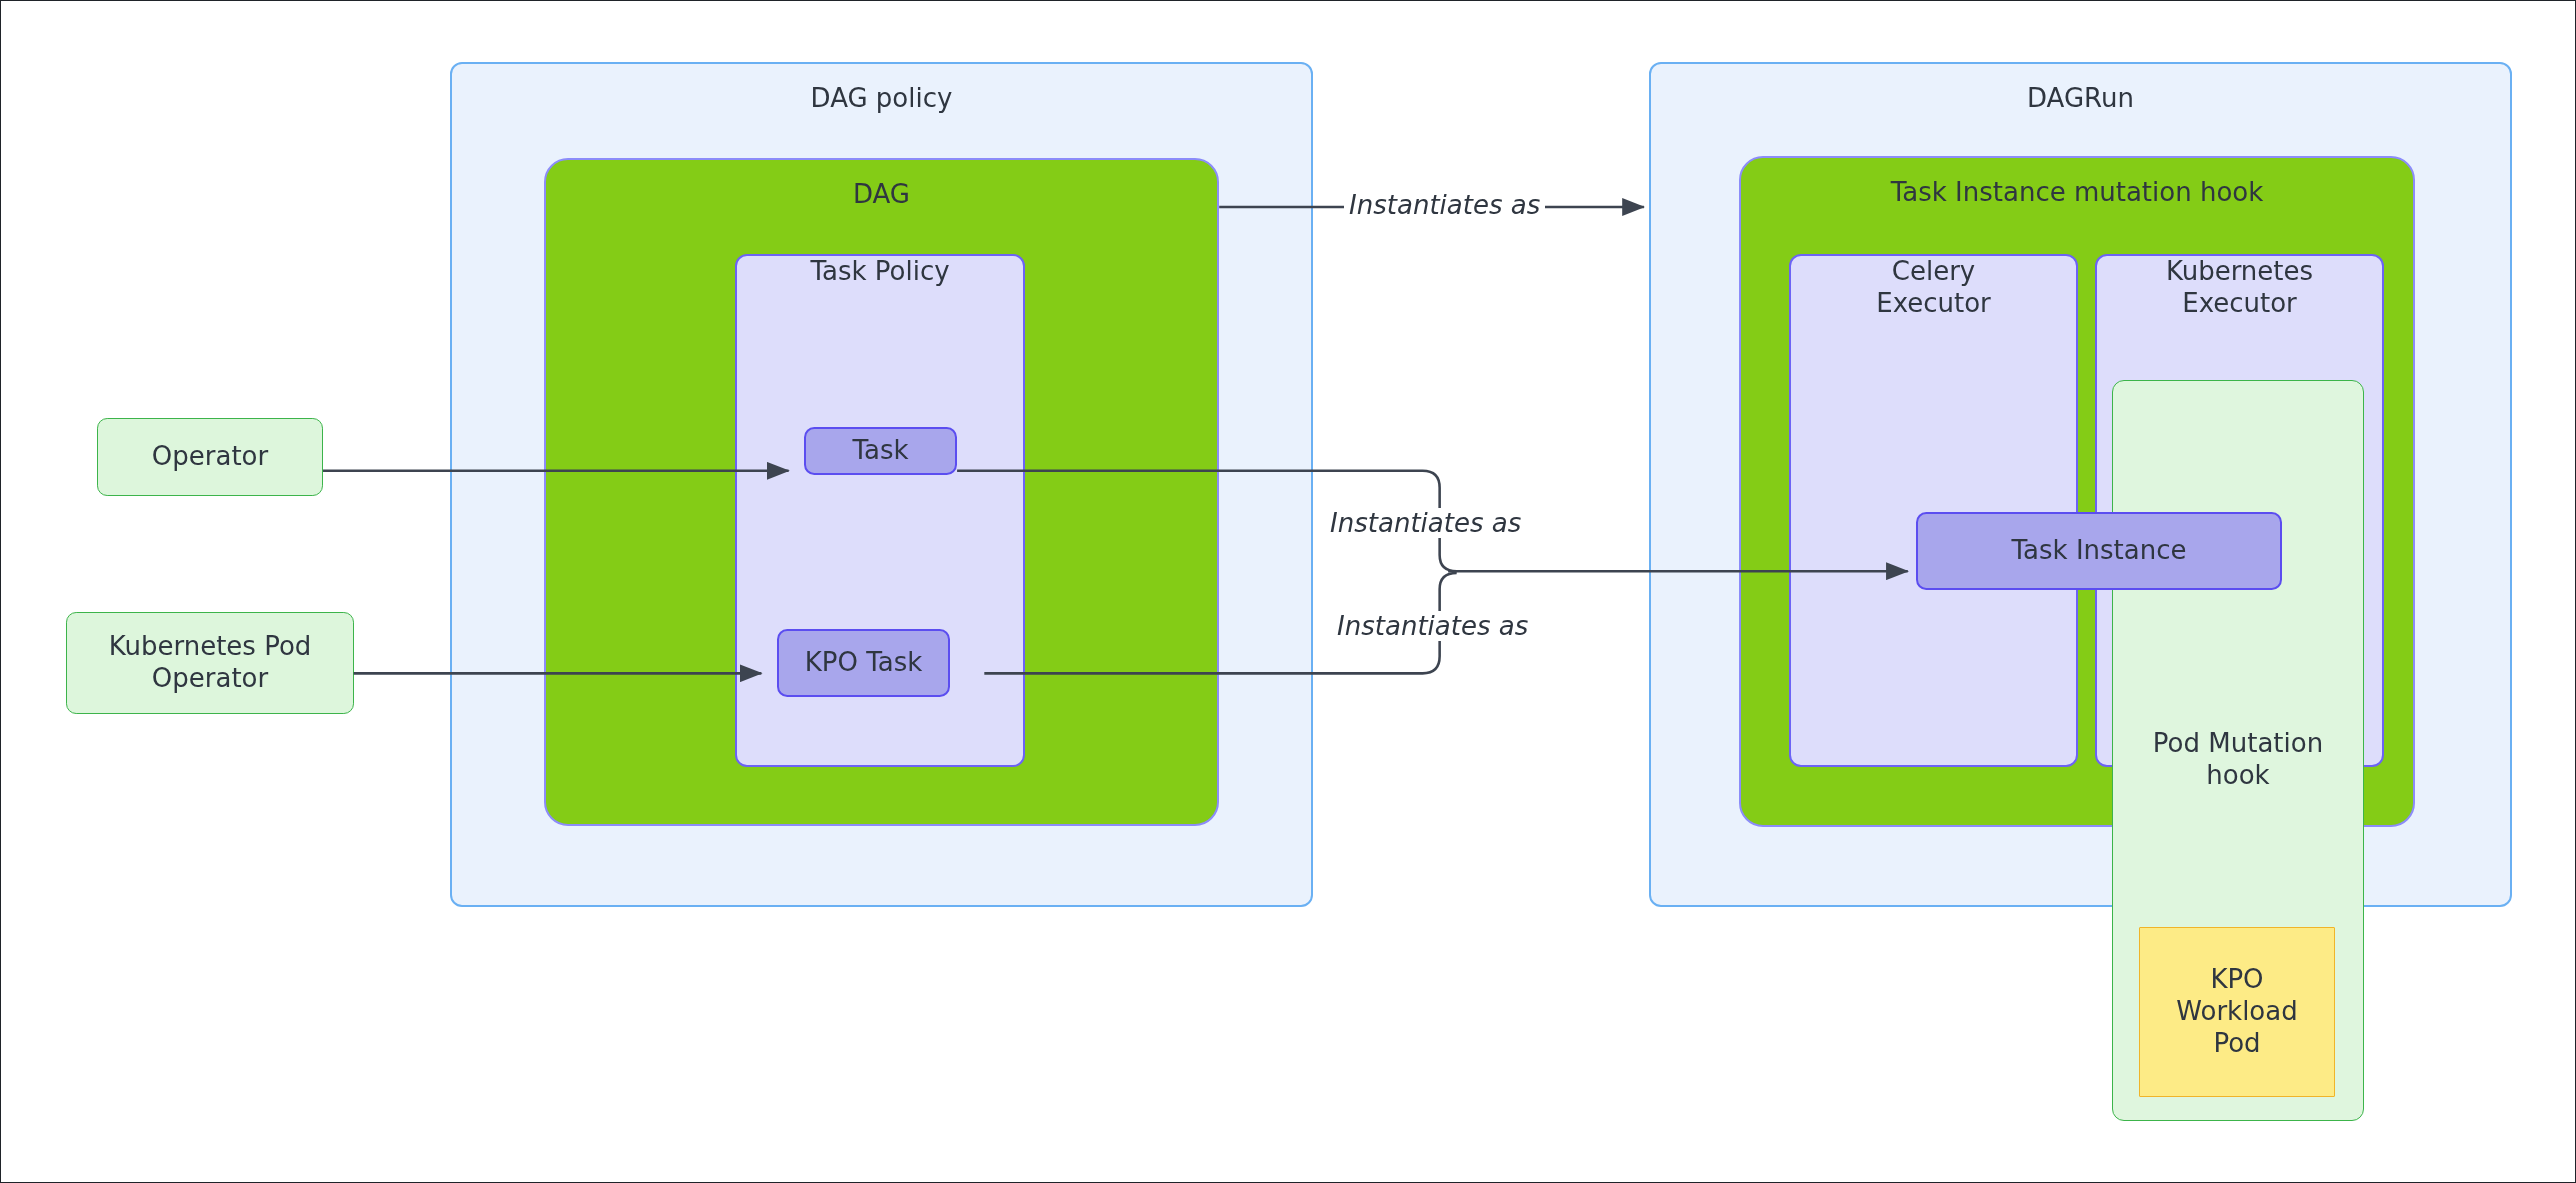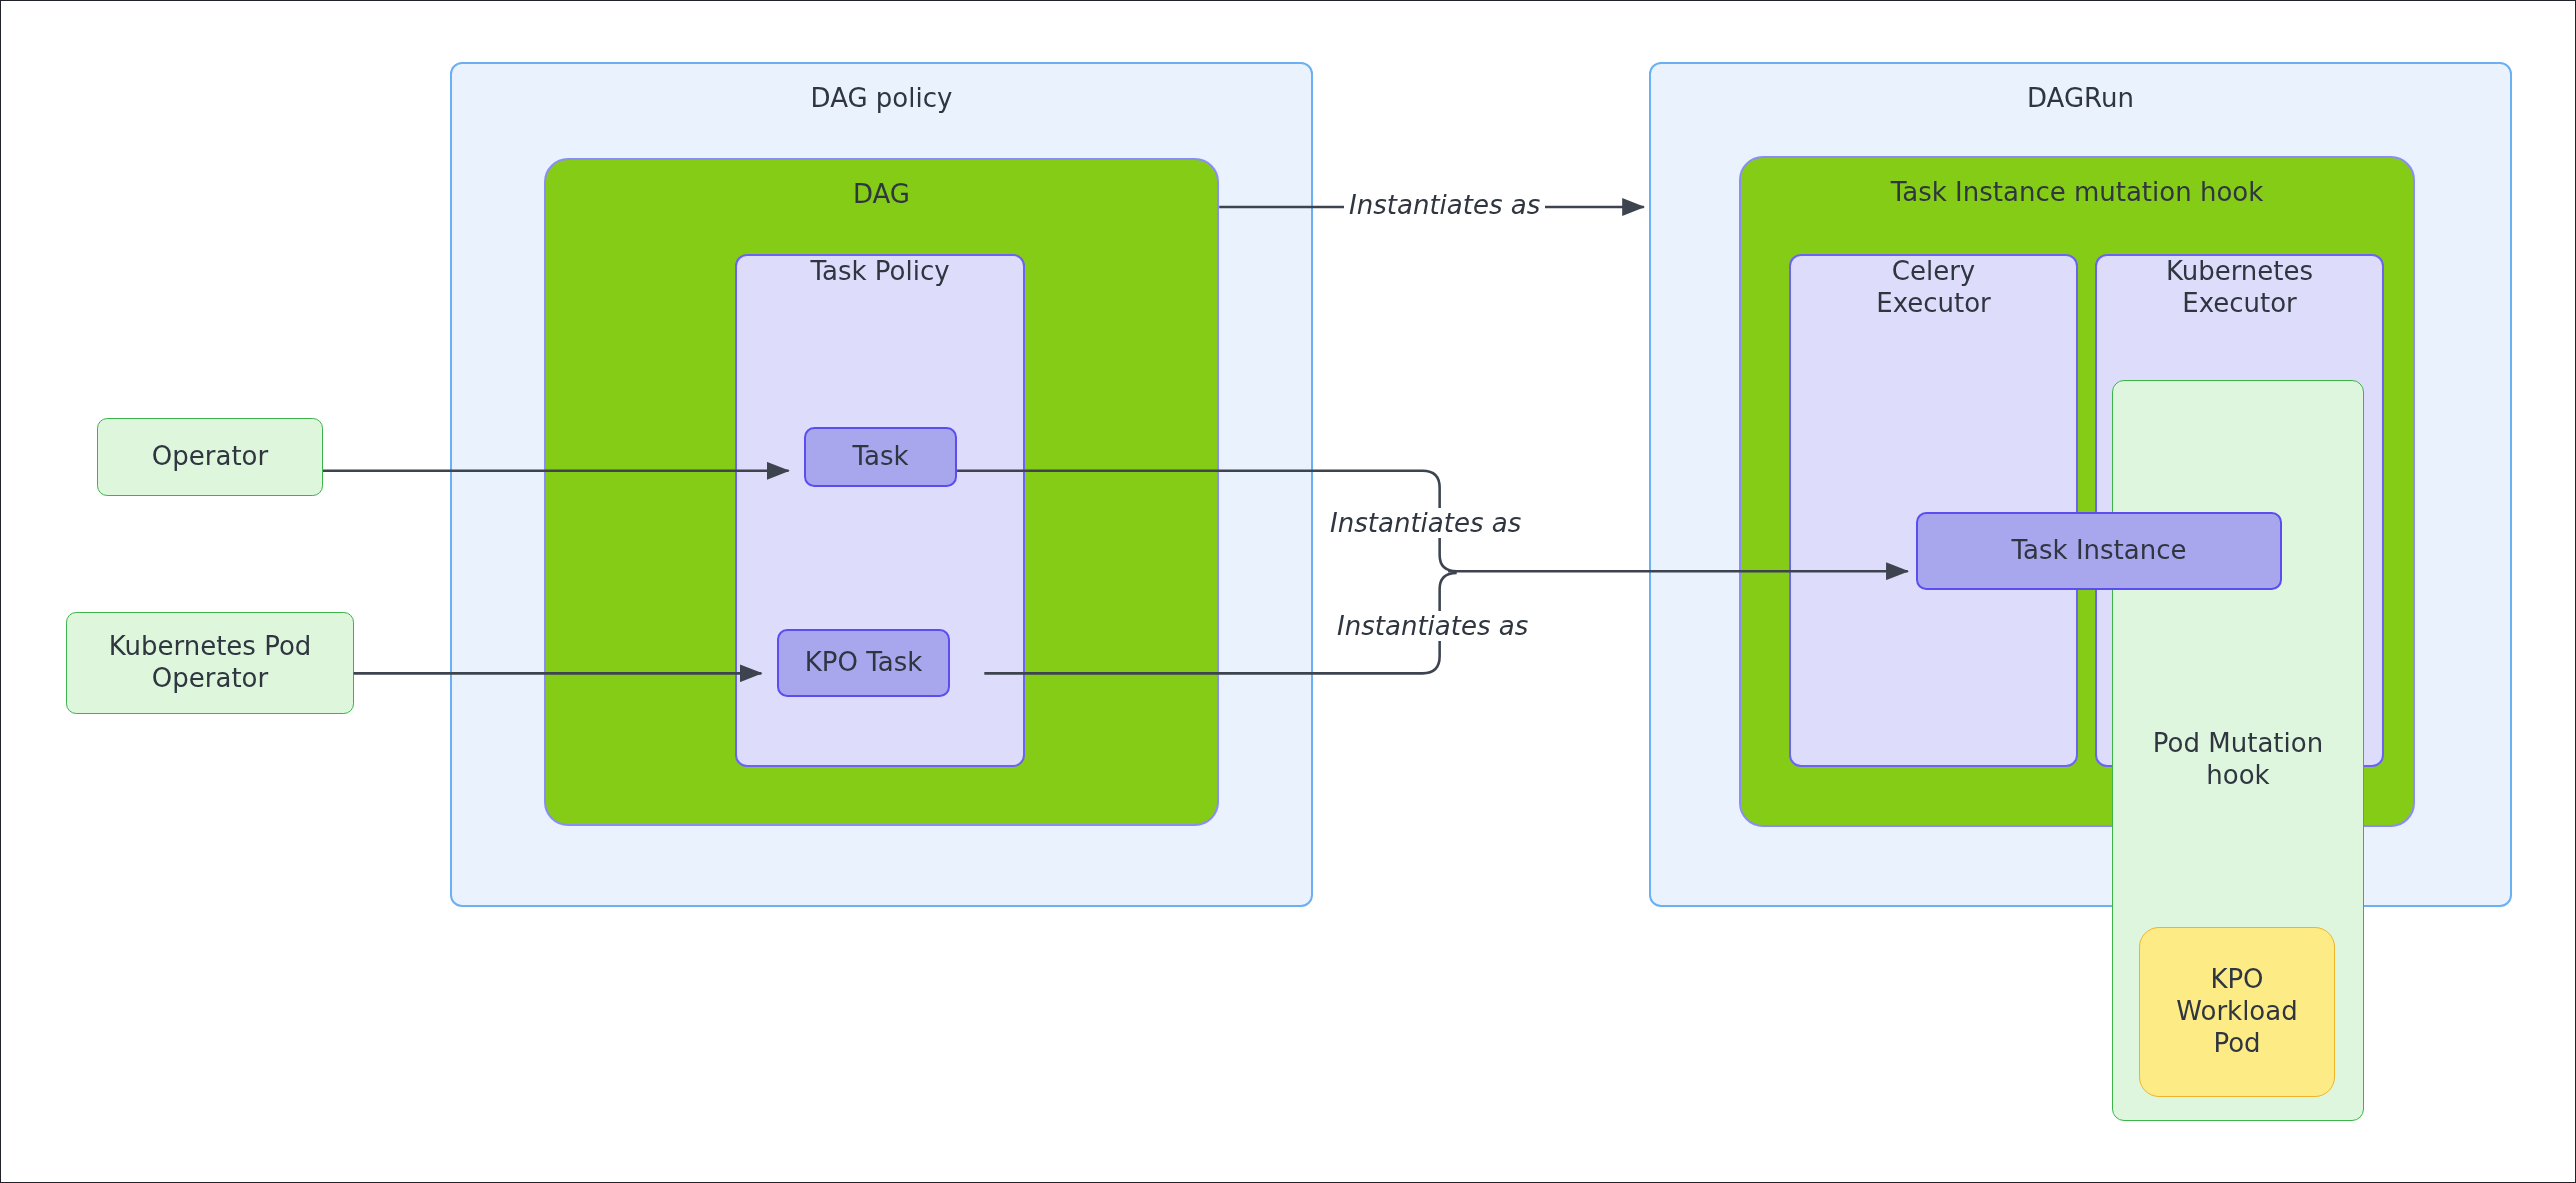--- a/index.html
+++ b/index.html
@@ -72,21 +72,21 @@
   }
   .box-green {
     background: #ddf6dc;
     border: 1.7px solid #3cb44a;
     border-radius: 10.2px;
     font-size: 26px;
   }
   .box-yellow {
     background: #fdeb86;
     border: 1.7px solid #f0b429;
-    border-radius: 20px;
+    border-radius: 1px;
     font-size: 26px;
   }
 
   
   .edge-label {
     position: absolute;
     font-style: italic;
     font-size: 26px;
     color: #2f3640;
     background: #ffffff;
@@ -113,21 +113,21 @@
   </div>
 
   <div class="node grp-lavender" style="left:543px; top:157px; width:675px; height:668px;">
     <span>DAG</span>
   </div>
 
   <div class="node grp-periwinkle" style="left:734px; top:253px; width:290px; height:513px;">
     <span>Task Policy</span>
   </div>
 
-  <div class="node box-purple" style="left:803px; top:426px; width:153px; height:60px;">
+  <div class="node box-purple" style="left:803px; top:426px; width:153px; height:48px;">
     <span>Task</span>
   </div>
 
   <div class="node box-purple" style="left:776px; top:628px; width:173px; height:68px;">
     <span>KPO Task</span>
   </div>
 
   <div class="node box-green" style="left:96px; top:417px; width:226px; height:78px;">
     <span>Operator</span>
   </div>

